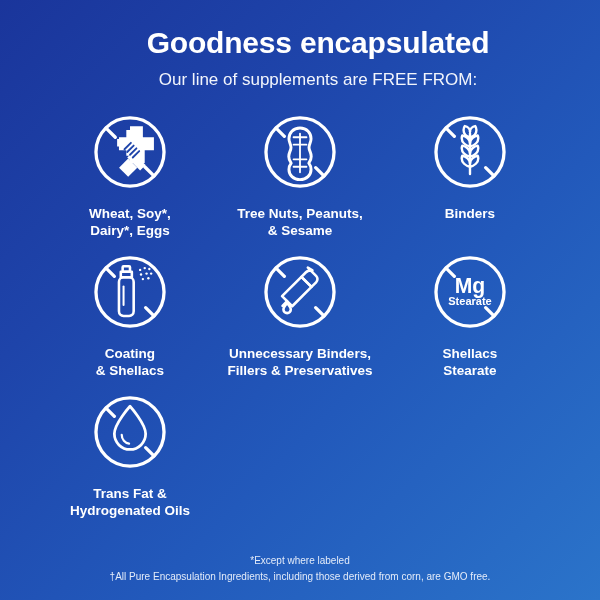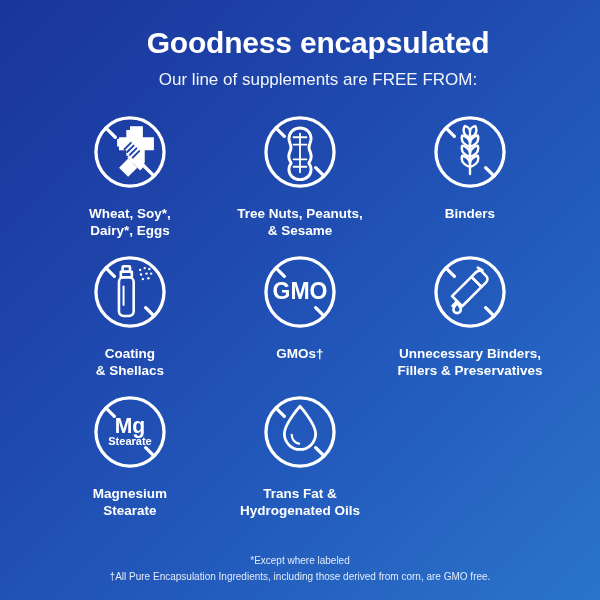--- a/index.html
+++ b/index.html
@@ -202,33 +202,20 @@
           <g stroke="#ffffff" stroke-width="3.6" stroke-linecap="round">
             <line x1="24" y1="24" x2="33" y2="33"></line>
             <line x1="67" y1="67" x2="76" y2="76"></line>
           </g>
         </svg>
       </div>
       <div class="cell-label">Coating
 &amp; Shellacs</div>
     </div>
 
-    <div class="cell">
-      <div class="badge">
-        <svg viewBox="0 0 100 100" width="92" height="92">
-          <circle cx="50" cy="50" r="37" fill="none" stroke="#ffffff" stroke-width="3.6"></circle>
-          <text x="50" y="58" text-anchor="middle" fill="#ffffff" font-family="Liberation Sans, sans-serif" font-size="25" font-weight="bold">GMO</text>
-          <g stroke="#ffffff" stroke-width="3.6" stroke-linecap="round">
-            <line x1="24" y1="24" x2="33" y2="33"></line>
-            <line x1="67" y1="67" x2="76" y2="76"></line>
-          </g>
-        </svg>
-      </div>
-      <div class="cell-label">GMOs†</div>
-    </div>
 
     <div class="cell">
       <div class="badge">
         <svg viewBox="0 0 100 100" width="92" height="92">
           <g fill="none" stroke="#ffffff" stroke-width="2.8" stroke-linecap="round" stroke-linejoin="round">
             <circle cx="50" cy="50" r="37" stroke-width="3.6"></circle>
             <path d="M58.5 23.5l9 9c2 2 2 5 0 7l-5 5-11-11 5-5c2-2 5-2 7-2z" stroke-width="2.8"></path>
             <path d="M51.5 33.5l11 11-21 21-11-11z"></path>
             <path d="M36 60l-5 5"></path>
             <path d="M40 69c0 2.2-1.8 4-4 4s-4-1.8-4-4c0-2.6 4-7 4-7s4 4.4 4 7z"></path>
@@ -248,21 +235,21 @@
         <svg viewBox="0 0 100 100" width="92" height="92">
           <circle cx="50" cy="50" r="37" fill="none" stroke="#ffffff" stroke-width="3.6"></circle>
           <text x="50" y="51" text-anchor="middle" fill="#ffffff" font-family="Liberation Sans, sans-serif" font-size="23" font-weight="bold">Mg</text>
           <text x="50" y="64" text-anchor="middle" fill="#ffffff" font-family="Liberation Sans, sans-serif" font-size="12" font-weight="bold">Stearate</text>
           <g stroke="#ffffff" stroke-width="3.6" stroke-linecap="round">
             <line x1="24" y1="24" x2="33" y2="33"></line>
             <line x1="67" y1="67" x2="76" y2="76"></line>
           </g>
         </svg>
       </div>
-      <div class="cell-label">Magnesium
+      <div class="cell-label">Shellacs
 Stearate</div>
     </div>
 
     <div class="cell">
       <div class="badge">
         <svg viewBox="0 0 100 100" width="92" height="92">
           <g fill="none" stroke="#ffffff" stroke-width="3" stroke-linecap="round" stroke-linejoin="round">
             <circle cx="50" cy="50" r="37" stroke-width="3.6"></circle>
             <path d="M50 22c0 0-17 19-17 30 0 9.4 7.6 17 17 17s17-7.6 17-17C67 41 50 22 50 22z"></path>
             <path d="M41 53c0 5 3.6 9 8 9.6" stroke-width="2.4"></path>

